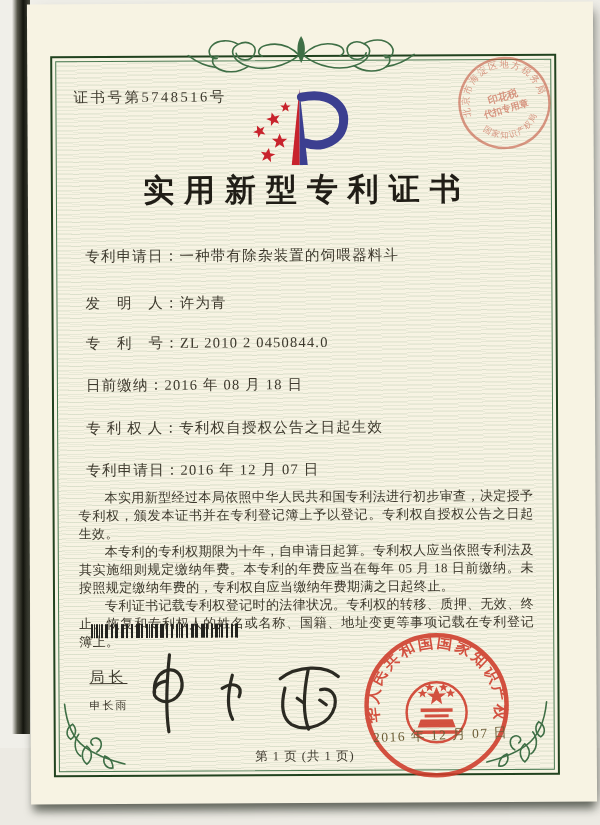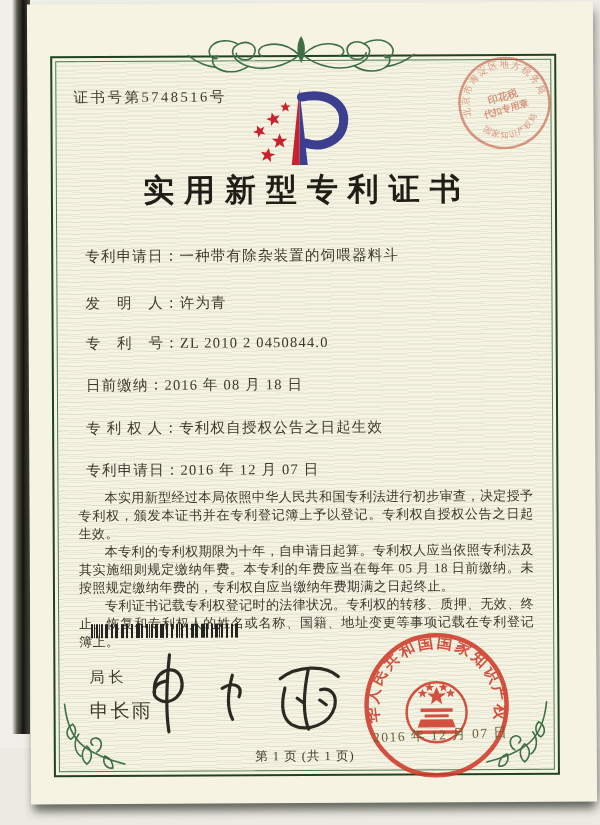--- a/index.html
+++ b/index.html
@@ -57,22 +57,22 @@
     text-align:justify;letter-spacing:0.4px;
   }
   .paragraphs p{margin:0;text-indent:2em;}
   .barcode{
     position:absolute;left:61px;top:620px;width:148px;height:14px;
     background-image:
       repeating-linear-gradient(90deg,#23231f 0 2px,rgba(0,0,0,0) 2px 5px),
       repeating-linear-gradient(90deg,#23231f 0 1px,rgba(0,0,0,0) 1px 8px),
       repeating-linear-gradient(90deg,rgba(0,0,0,0) 0 3px,#23231f 3px 4px,rgba(0,0,0,0) 4px 11px);
   }
-  .signer-title{position:absolute;left:59px;top:664px;font-size:15px;letter-spacing:4px;color:#3c382c;}
-  .signer-name{position:absolute;left:59px;top:694px;font-size:19px;letter-spacing:2px;color:#3c382c;}
+  .signer-title{position:absolute;left:59px;top:664px;font-size:15px;letter-spacing:4px;color:#3c382c;text-decoration:underline;}
+  .signer-name{position:absolute;left:59px;top:694px;font-size:11px;letter-spacing:2px;color:#3c382c;}
   .signature{position:absolute;left:111px;top:640px;width:225px;height:102px;}
   .seal{position:absolute;left:331px;top:628px;width:150px;height:150px;color:#cf3b2a;opacity:.88;}
   .seal-date{
     position:absolute;left:325px;top:724px;width:170px;text-align:center;
     font-size:13.5px;letter-spacing:1.5px;color:#6c5d36;transform:rotate(-2deg);
   }
   .page-footer{
     position:absolute;left:23px;top:745px;width:502px;text-align:center;
     font-size:12.5px;letter-spacing:1px;color:#3c382c;
   }

